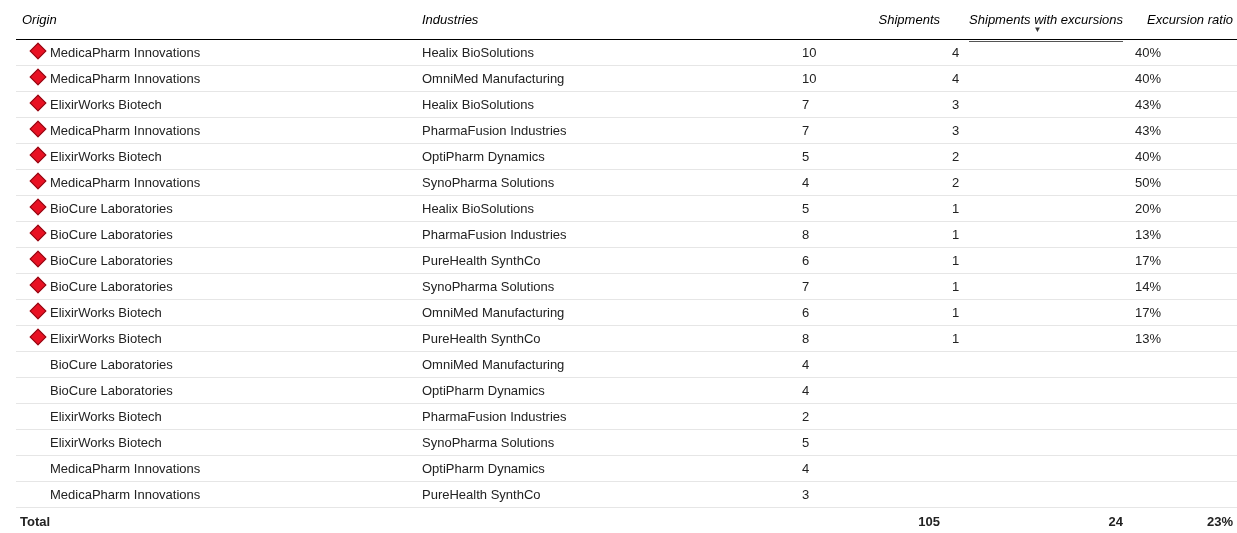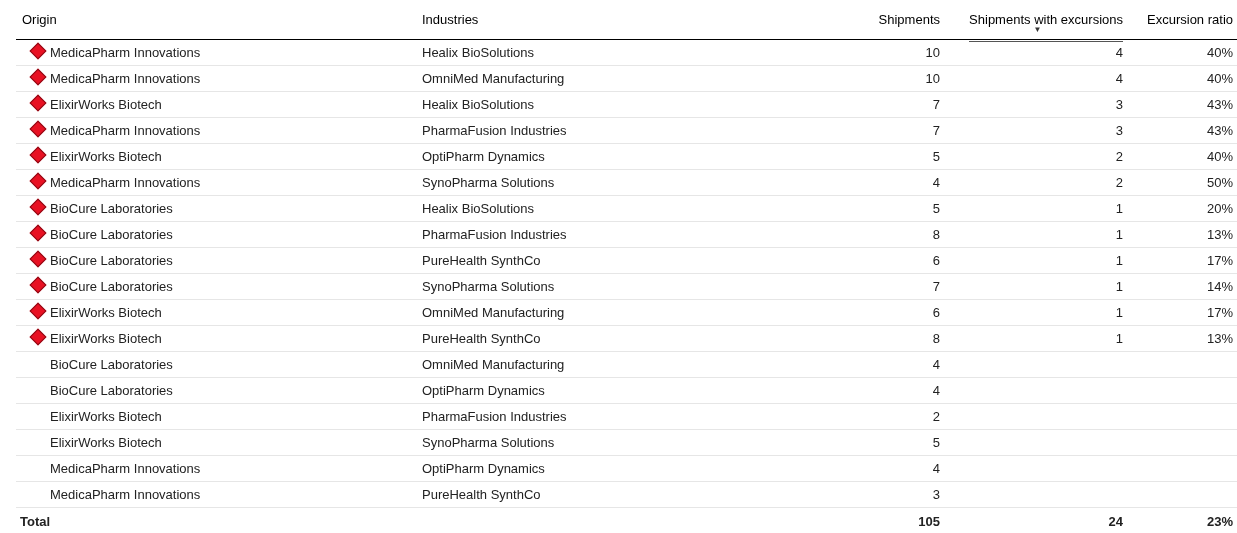--- a/index.html
+++ b/index.html
@@ -18,20 +18,21 @@
       table-layout: fixed;
     }
     thead th {
       font-weight: 400;
       font-size: 13px;
       color: #000;
       padding: 4px 6px 6px 6px;
       vertical-align: top;
       border-bottom: 1px solid #000;
       white-space: nowrap;
+      font-style: italic;
     }
     th.col-origin, th.col-destination { text-align: left; }
     th.col-num { text-align: right; }
     th.sorted {
       position: relative;
     }
     th.sorted .sort-indicator {
       display: block;
       font-size: 8px;
       line-height: 6px;
@@ -43,21 +44,21 @@
       border-bottom: 1px solid #555;
       padding-bottom: 14px;
     }
     tbody td {
       padding: 4px 6px;
       border-bottom: 1px solid #e6e6e6;
       vertical-align: middle;
       height: 26px;
       white-space: nowrap;
     }
-    td.col-num { text-align: right; }
+    td.col-num { }
     td.col-origin {
       padding-left: 4px;
     }
     .origin-cell {
       display: flex;
       align-items: flex-start;
       gap: 6px;
       padding-left: 12px;
     }
     .origin-cell.no-icon {

